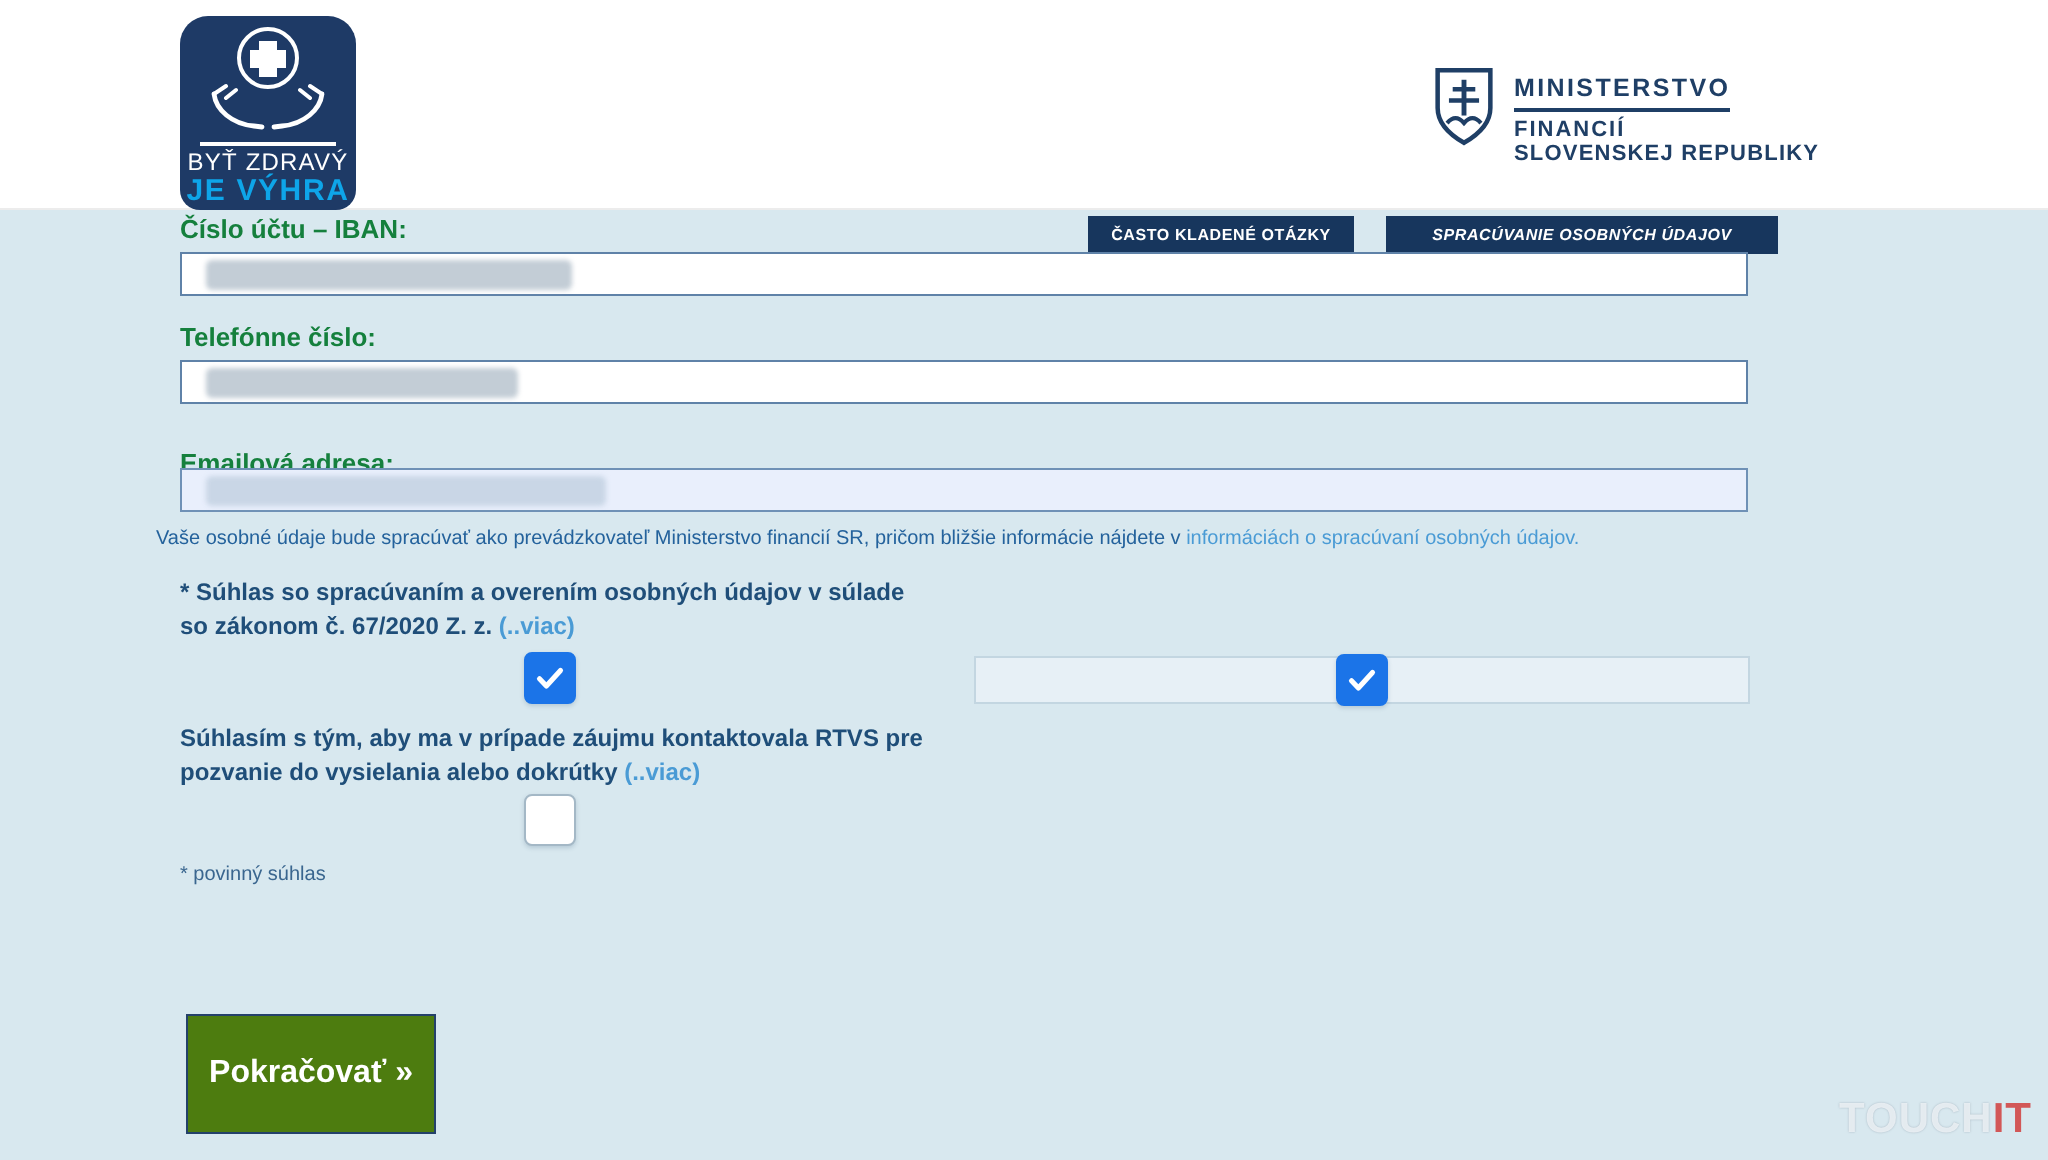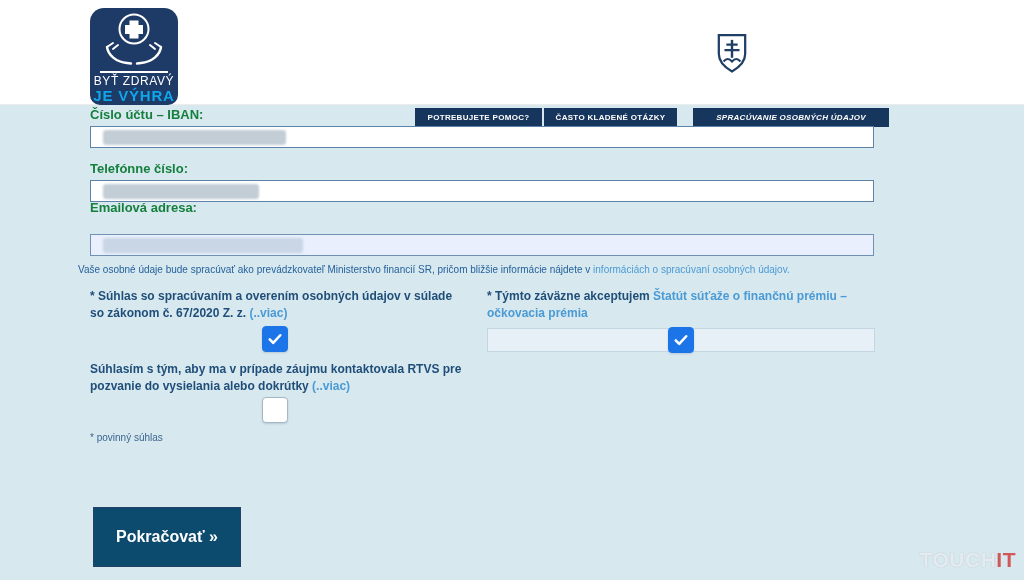--- a/index.html
+++ b/index.html
@@ -43,21 +43,21 @@
   .nav-b1 { left:415px; width:127px; }
   .nav-b2 { left:544px; width:133px;text-align:right; }
   .nav-b3 { left:693px; width:196px;font-style:italic; }
   
   .field-label {
     position:absolute; left:90px; color:#15803d;
     font-size:13px; font-weight:bold;
   }
   .lbl-iban  { top:107px; }
   .lbl-phone { top:161px; }
-  .lbl-email { top:200px; }
+  .lbl-email { top:224px; }
   .field {
     position:absolute; left:90px; width:784px; height:22px;
     background:#ffffff; border:1px solid #5f82a8;
   }
   .f-iban  { top:126px; }
   .f-phone { top:180px; }
   .f-email { top:234px; background:#e9effc; border-color:#6f91b6; }
   .field input {
     position:absolute; inset:0; width:100%; height:100%;
     border:none; background:transparent; outline:none;
@@ -96,22 +96,22 @@
   .cb2 { left:668px; top:327px; z-index:2; }
   .cb3 { left:262px; top:397px; }
   .checkbox .check { display:none; }
   .checkbox.checked { background:#1b74e8; border-color:#1b74e8; }
   .checkbox.checked .check { display:block; }
   .required-note {
     position:absolute; left:90px; top:432px;
     color:#3a668f; font-size:10px;
   }
   .submit-btn {
-    position:absolute; left:93px; top:507px; width:148px; height:60px;
-    background:#0c4a6e; border:1px solid #24416a; color:#ffffff;
+    position:absolute; left:93px; top:507px; width:125px; height:60px;
+    background:#4d7c0f; border:1px solid #24416a; color:#ffffff;
     font-family:"Liberation Sans", sans-serif;
     font-size:16px; font-weight:bold; cursor:pointer;
   }
   .watermark {
     position:absolute; right:8px; bottom:8px;
     font-size:21px; font-weight:bold; letter-spacing:.5px; font-stretch:condensed;
   }
   .wm-1 { color:rgba(240,244,248,.85); text-shadow:0 0 1px rgba(140,155,170,.7); }
   .wm-2 { color:#d25757; }
 </style>
@@ -134,24 +134,28 @@
       <div class="logo-line2">JE VÝHRA</div>
     </div>
 
     <div class="ministry">
       <svg width="32" height="42" viewBox="0 0 34 44" aria-hidden="true">
         <path d="M3 2 h28 v20 c0 9 -7 14.5 -14 18.5 C10 36.5 3 31 3 22 z" fill="none" stroke="#1f3f66" stroke-width="2.4"></path>
         <path d="M17 7 v19" stroke="#1f3f66" stroke-width="2.6"></path>
         <path d="M11 12 h12 M9 18 h16" stroke="#1f3f66" stroke-width="2.4"></path>
         <path d="M8 30 c3 -3.5 6 -3.5 9 0 c3 -3.5 6 -3.5 9 0" fill="none" stroke="#1f3f66" stroke-width="2.2"></path>
       </svg>
+      <div class="ministry-text">
+        <div><span class="ministry-l1">MINISTERSTVO</span></div>
+        <div class="ministry-l2">FINANCIÍ</div>
+        <div class="ministry-l3">SLOVENSKEJ REPUBLIKY</div>
+      </div>
     </div>
   </div>
 
-  <button class="nav-btn nav-b1">POTREBUJETE POMOC?</button>
   <button class="nav-btn nav-b2">ČASTO KLADENÉ OTÁZKY</button>
   <button class="nav-btn nav-b3">SPRACÚVANIE OSOBNÝCH ÚDAJOV</button>
 
   <div class="field-label lbl-iban">Číslo účtu – IBAN:</div>
   <div class="field f-iban">
     <input type="text" aria-label="IBAN" style="">
     <div class="redact r-iban"></div>
   </div>
 
   <div class="field-label lbl-phone">Telefónne číslo:</div>
@@ -168,21 +172,20 @@
 
   <div class="privacy"><span>Vaše osobné údaje bude spracúvať ako prevádzkovateľ Ministerstvo financií SR, pričom bližšie informácie nájdete v </span><a>informáciách o spracúvaní osobných údajov.</a></div>
 
   <div class="consent c1"><span>* Súhlas so spracúvaním a overením osobných údajov v súlade so zákonom č. 67/2020 Z. z. </span><a>(..viac)</a></div>
   <div class="checkbox cb1 checked">
     <svg class="check" width="18" height="18" viewBox="0 0 24 24">
       <path d="M5 12.5 l4.6 4.8 L19 7" fill="none" stroke="#ffffff" stroke-width="3.4" stroke-linecap="round" stroke-linejoin="round"></path>
     </svg>
   </div>
 
-  <div class="consent c2"><span>* Týmto záväzne akceptujem </span><a>Štatút súťaže o finančnú prémiu – očkovacia prémia</a></div>
   <div class="consent-box"></div>
   <div class="checkbox cb2 checked">
     <svg class="check" width="18" height="18" viewBox="0 0 24 24">
       <path d="M5 12.5 l4.6 4.8 L19 7" fill="none" stroke="#ffffff" stroke-width="3.4" stroke-linecap="round" stroke-linejoin="round"></path>
     </svg>
   </div>
 
   <div class="consent c3"><span>Súhlasím s tým, aby ma v prípade záujmu kontaktovala RTVS pre pozvanie do vysielania alebo dokrútky </span><a>(..viac)</a></div>
   <div class="checkbox cb3">
     

